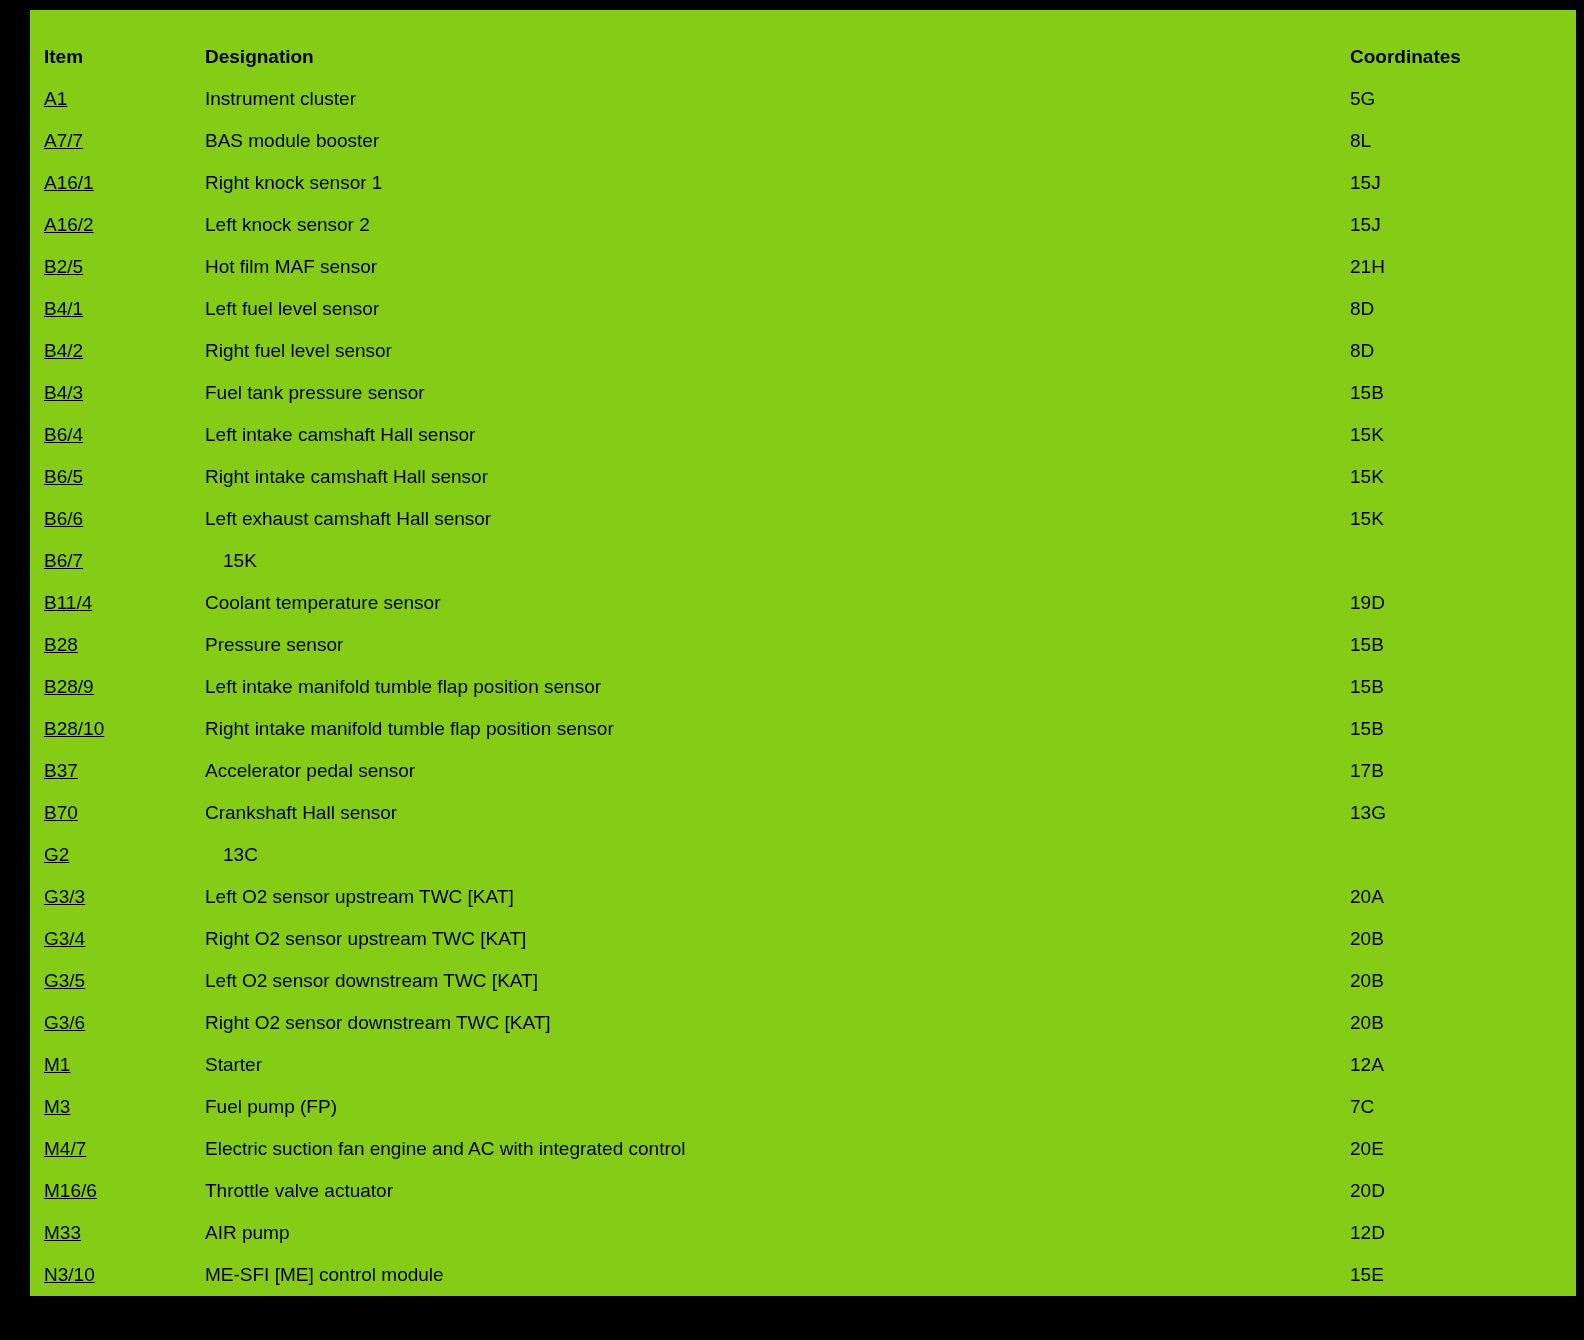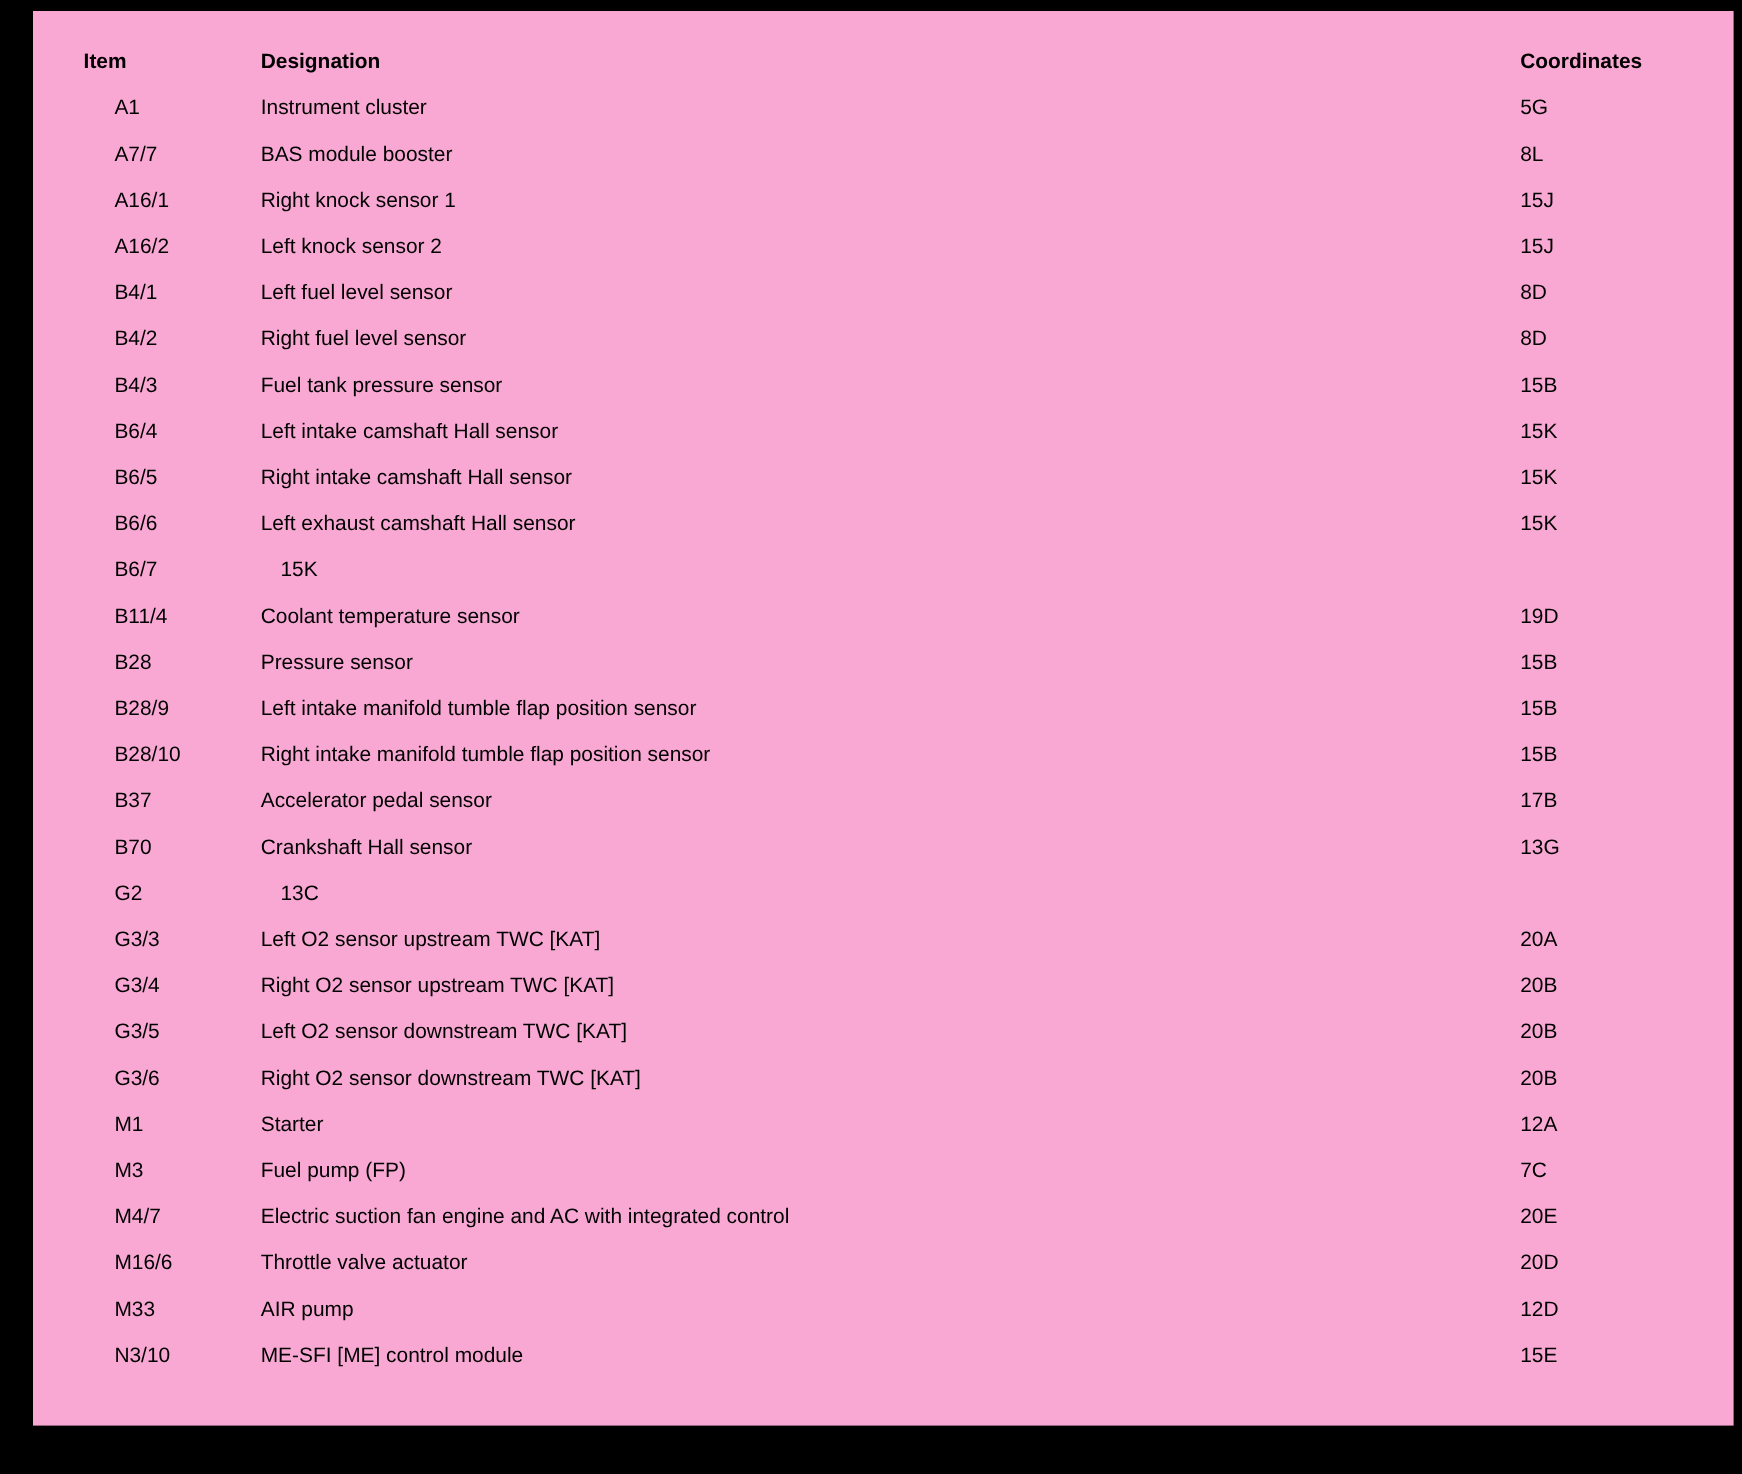--- a/index.html
+++ b/index.html
@@ -13,44 +13,43 @@
     width: 1584px;
     height: 1340px;
     overflow: hidden;
   }
   .page {
     position: absolute;
     top: 10px;
     left: 30px;
     right: 8px;
     bottom: 44px;
-    background: #f9a8d4;
+    background: #84cc16;
     overflow: hidden;
-    padding-left: 32px;
   }
   .content {
     padding: 26px 0 0 14px;
     color: #000000;
   }
   .row {
     display: grid;
     grid-template-columns: 161px 1127px auto;
     height: 42px;
     align-items: center;
     font-size: 19px;
     line-height: 42px;
     white-space: nowrap;
   }
   .header-row {
     font-weight: bold;
   }
   .item-link {
     color: #000000;
+    text-decoration: underline;
     cursor: pointer;
-    margin-left: 28px;
   }
   .col-coord {
     padding-left: 2px;
     margin-left: 16px;
   }
 </style>
 </head>
 <body>
 
 <div class="page">
@@ -88,20 +87,27 @@
   </div>
 
   <div class="row">
     <div class="col-item">
       <span class="item-link">A16/2</span>
     </div>
     <div class="col-desig">Left knock sensor 2</div>
     <div class="col-coord">15J</div>
   </div>
 
+  <div class="row">
+    <div class="col-item">
+      <span class="item-link">B2/5</span>
+    </div>
+    <div class="col-desig">Hot film MAF sensor</div>
+    <div class="col-coord">21H</div>
+  </div>
 
   <div class="row">
     <div class="col-item">
       <span class="item-link">B4/1</span>
     </div>
     <div class="col-desig">Left fuel level sensor</div>
     <div class="col-coord">8D</div>
   </div>
 
   <div class="row">

